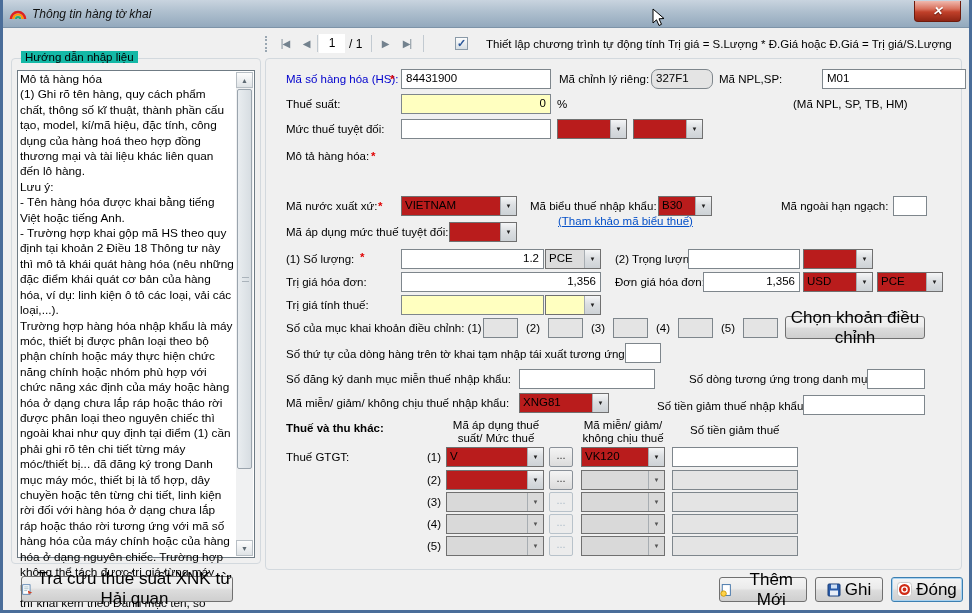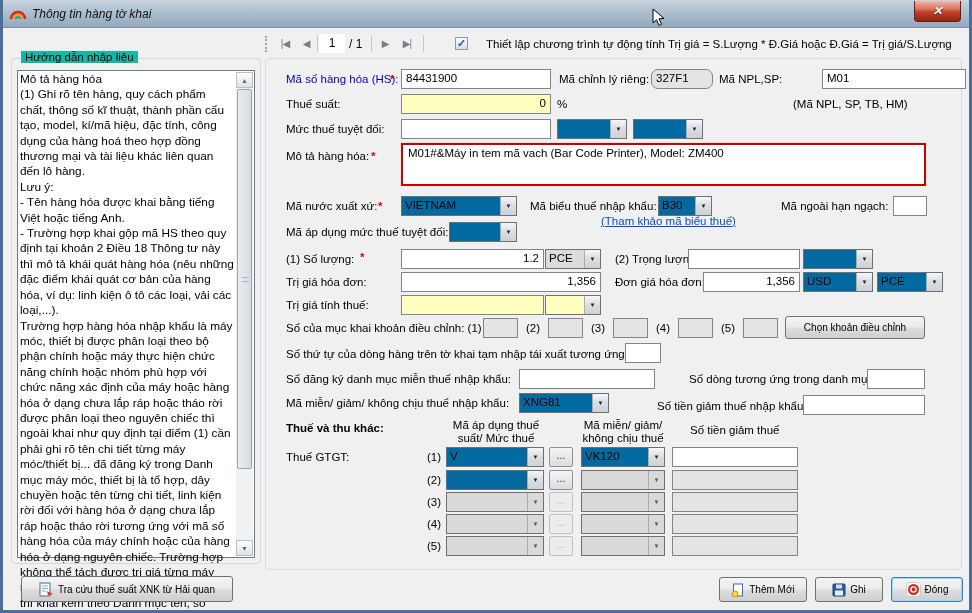--- a/index.html
+++ b/index.html
@@ -49,31 +49,31 @@
   
   .lbl{position:absolute;white-space:nowrap;}
   .blue{color:#0000cc;}
   .req{color:#e00000;font-weight:bold;}
   .tb{position:absolute;height:20px;background:#fff;border:1px solid #7e868c;
     padding:2px 4px;overflow:hidden;white-space:nowrap;}
   .tb.ya{background:#ffffc0;}
   .tb.dis{background:#e4e4e4;}
   .tb.ra{text-align:right;}
   .combo{position:absolute;height:20px;border:1px solid #707070;display:flex;background:#fff;}
-  .combo .ctxt{flex:1;padding:2px 3px;overflow:hidden;white-space:nowrap;background:#0369a1;}
+  .combo .ctxt{flex:1;padding:2px 3px;overflow:hidden;white-space:nowrap;background:#b91c1c;}
   .combo .cbtn{width:16px;background:linear-gradient(180deg,#f5f6f7,#dcdfe2 45%,#cdd2d6);
     border-left:1px solid #a7adb2;color:#222;font-size:6px;display:flex;
     align-items:center;justify-content:center;}
   .combo.greytxt .ctxt{background:#dcdcdc;}
   .combo.ya .ctxt{background:#ffffc0;}
   .combo.dis .ctxt{background:#d9d9d9;}
   .combo.dis .cbtn{background:#d9d9d9;color:#555;}
   .btn7{position:absolute;border:1px solid #707070;border-radius:3px;
     background:linear-gradient(180deg,#f4f4f4 0%,#ebebeb 45%,#dcdcdc 55%,#cfcfcf 100%);
-    text-align:center;font-size:10px;display:flex;align-items:center;justify-content:center;gap:4px;
+    text-align:center;font-size:17px;display:flex;align-items:center;justify-content:center;gap:4px;
     cursor:default;}
   .btn7.focus{border-color:#3c7fb1;box-shadow:0 0 0 1px #a8d2f0 inset;}
   .dotsbtn{position:absolute;width:24px;height:20px;border:1px solid #8a9199;border-radius:2px;
     background:linear-gradient(180deg,#f4f4f4,#dcdcdc);text-align:center;line-height:14px;
     font-size:11px;color:#333;}
   .dotsbtn.dis{color:#aebdc9;background:#ececec;border-color:#b8c2ca;}
   .desc-area{position:absolute;left:398px;top:143px;width:525px;height:43px;background:#fff;
     border:2px solid #cc0000;padding:2px 5px;overflow:hidden;}
   .link{color:#0550c8;text-decoration:underline;cursor:pointer;white-space:nowrap;}
   .hdr{position:absolute;white-space:pre-line;text-align:center;line-height:13px;}
@@ -166,37 +166,36 @@
       <span class="ctxt"></span>
       <span class="cbtn">▼</span>
     </div>
   <div class="combo" style="left:630px;top:119px;width:70px;">
       <span class="ctxt"></span>
       <span class="cbtn">▼</span>
     </div>
 
   <span class="lbl" style="left:283px;top:150px;">Mô tả hàng hóa:</span>
     <span class="lbl req" style="left:368px;top:150px;">*</span>
-  <div class="desc-area"><span>M01#&amp;Máy in tem mã vach (Bar Code Printer), Model: ZM400</span></div>
 
   <span class="lbl" style="left:283px;top:200px;">Mã nước xuất xứ:</span>
     <span class="lbl req" style="left:375px;top:200px;">*</span>
   <div class="combo" style="left:398px;top:196px;width:116px;">
       <span class="ctxt">VIETNAM</span>
       <span class="cbtn">▼</span>
     </div>
   <span class="lbl" style="left:527px;top:200px;text-align:center;">Mã biểu thuế nhập khẩu:</span>
   <div class="combo" style="left:655px;top:196px;width:54px;">
       <span class="ctxt">B30</span>
       <span class="cbtn">▼</span>
     </div>
   <span class="lbl" style="left:778px;top:200px;">Mã ngoài hạn ngạch:</span>
   <div class="tb" style="left:890px;top:196px;width:34px;"><span></span></div>
 
-  <span class="lbl link" style="left:598px;top:215px;">(Tham khảo mã biểu thuế)</span>
+  <span class="lbl link" style="left:555px;top:215px;">(Tham khảo mã biểu thuế)</span>
   <span class="lbl" style="left:283px;top:226px;">Mã áp dụng mức thuế tuyệt đối:</span>
   <div class="combo" style="left:446px;top:222px;width:68px;">
       <span class="ctxt"></span>
       <span class="cbtn">▼</span>
     </div>
 
   <span class="lbl" style="left:283px;top:253px;">(1) Số lượng:</span>
     <span class="lbl req" style="left:357px;top:251px;">*</span>
   <div class="tb ra" style="left:398px;top:249px;width:143px;"><span>1.2</span></div>
   <div class="combo greytxt" style="left:542px;top:249px;width:56px;">

